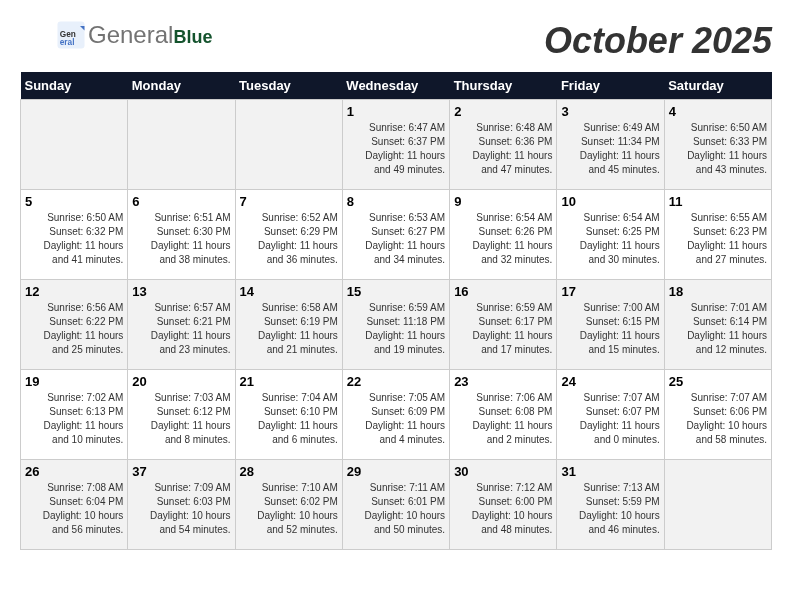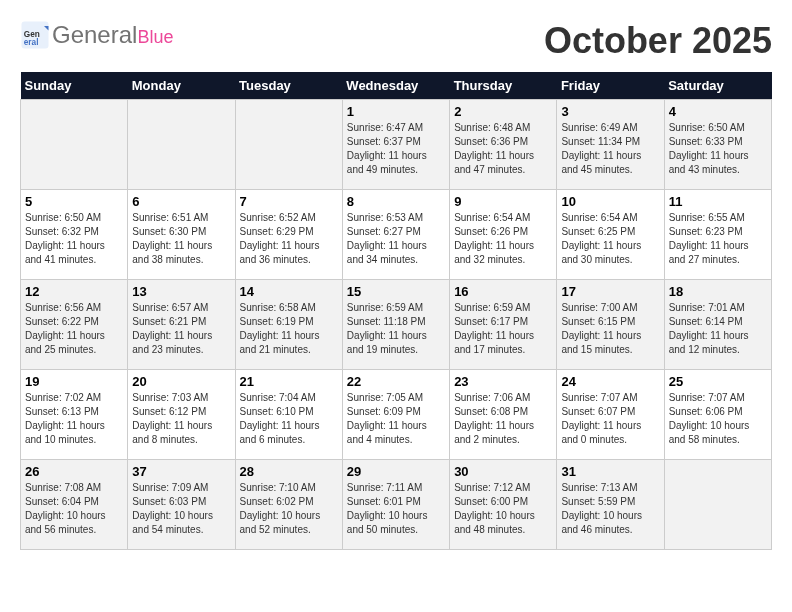--- a/index.html
+++ b/index.html
@@ -8,42 +8,44 @@
       background: #fff;
       width: 792px;
       min-height: 612px;
       padding: 20px;
     }
     .header {
       display: flex;
       justify-content: space-between;
       align-items: flex-start;
       margin-bottom: 10px;
+      margin-left: 36px;
     }
     .logo {
       display: flex;
       align-items: center;
     }
     .logo-text-general {
       font-size: 24px;
       font-weight: normal;
       color: #737373;
     }
     .logo-text-blue {
       font-size: 18px;
-      font-weight: normal;
-      color: #ec4899;
+      font-weight: bold;
+      color: #14532d;
     }
     .logo-icon {
       width: 30px;
       height: 30px;
       margin-right: 2px;
     }
     .title-section {
       text-align: center;
+      font-style: italic;
     }
     .month-title {
       font-size: 36px;
       font-weight: bold;
       color: #333;
     }
     .location-title {
       font-size: 16px;
       color: #555;
     }
@@ -77,20 +79,21 @@
     .day-number {
       font-weight: bold;
       font-size: 13px;
       margin-bottom: 2px;
       display: block;
     }
     .day-info {
       font-size: 10px;
       color: #333;
       line-height: 1.4;
+      text-align: right;
     }
   </style>
 </head>
 <body>
 
 <div class="header">
   <div class="logo">
     <svg class="logo-icon" viewBox="0 0 40 40" xmlns="http://www.w3.org/2000/svg">
       <rect x="2" y="2" width="36" height="36" rx="4" fill="#e8f0fb"></rect>
       <text x="5" y="22" font-size="11" font-weight="bold" fill="#333">Gen</text>

